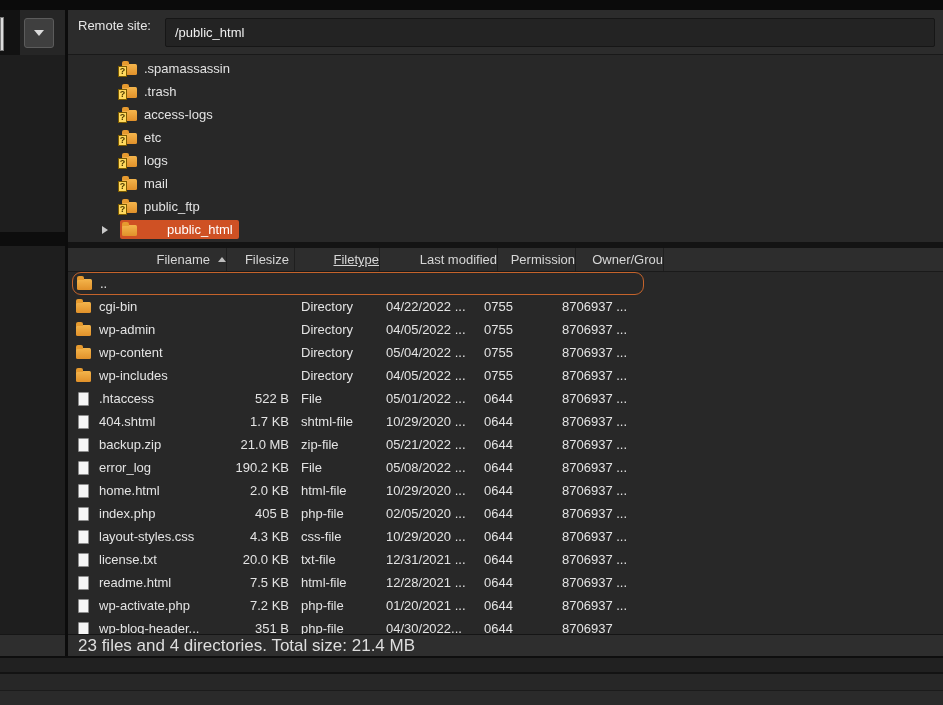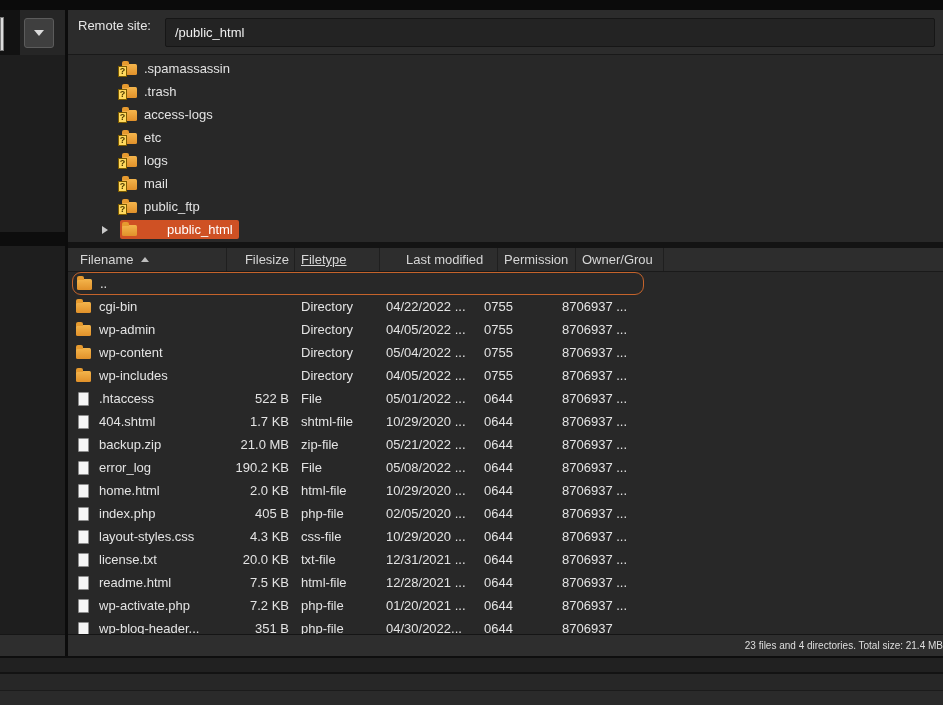--- a/index.html
+++ b/index.html
@@ -54,21 +54,21 @@
   .q { position:absolute; left:-4px; bottom:-1px; width:9px; height:11px; background:#ffd95e; border:1px solid #7c5b00;
     color:#4d3a00; font-size:9px; font-weight:bold; line-height:9px; text-align:center; z-index:2; }
   .page { position:absolute; left:2px; bottom:0; width:11px; height:14px; background:#f6f6f6; border:1px solid #8d8d8d; border-radius:1px; }
 
   
   .list-divider { position:absolute; left:0; top:232px; width:875px; height:6px; background:#131313; }
 
   
   .list-header { position:absolute; left:0; top:238px; width:875px; height:24px; background:#2d2d2d;
     border-bottom:1px solid #1a1a1a; display:flex; color:#d6d6d6; }
-  .hcell { line-height:23px; padding-left:6px; border-right:1px solid #1f1f1f; display:flex; align-items:center; white-space:nowrap; overflow:hidden; }
+  .hcell { line-height:23px; padding-left:6px; border-right:1px solid #1f1f1f; display:flex; align-items:center; white-space:nowrap; overflow:hidden;justify-content:flex-end; }
   .hcell.h-name { width:159px; padding-left:12px; }
   .hcell.h-size { width:68px; justify-content:flex-end; padding-right:5px; padding-left:0; }
   .hcell.h-type { width:85px;text-decoration:underline; }
   .hcell.h-mod  { width:98px;margin-left:20px; }
   .hcell.h-perm { width:78px; }
   .hcell.h-owner{ width:88px; }
   .hfill { flex:1; border-right:none; }
   .sort-up { width:0; height:0; border-left:4px solid transparent; border-right:4px solid transparent;
     border-bottom:5px solid #bdbdbd; margin-left:8px; display:inline-block; }
 
@@ -79,21 +79,21 @@
   .cell { overflow:hidden; white-space:nowrap; color:#e3e3e3; }
   .c-name { width:155px; display:flex; align-items:center; gap:7px; padding-left:4px; }
   .c-size { width:68px; text-align:right; padding-right:6px; }
   .c-type { width:85px; padding-left:6px; }
   .c-mod  { width:98px; padding-left:6px; }
   .c-perm { width:78px; padding-left:6px; }
   .c-owner{ width:88px; padding-left:6px; }
 
   
   .statusbar { position:absolute; left:0; top:624px; width:875px; height:22px; background:#2e2e2e;
-    border-top:1px solid #151515; line-height:21px; padding-left:10px; font-size:10px; color:#dedede;text-align:right; }
+    border-top:1px solid #151515; line-height:21px; padding-left:10px; font-size:17px; color:#dedede; }
 
   
   .bottom { position:absolute; left:0; top:656px; width:943px; height:49px; background:#262626; }
   .b-line1 { position:absolute; left:0; top:0; width:943px; height:2px; background:#0e0e0e; }
   .b-strip1 { position:absolute; left:0; top:2px; width:943px; height:14px; background:#212121; }
   .b-line2 { position:absolute; left:0; top:16px; width:943px; height:2px; background:#131313; }
   .b-strip2 { position:absolute; left:0; top:18px; width:943px; height:16px; background:#272727; }
   .b-line3 { position:absolute; left:0; top:34px; width:943px; height:1px; background:#1b1b1b; }
   .b-strip3 { position:absolute; left:0; top:35px; width:943px; height:14px; background:#2a2a2a; }
 </style>

